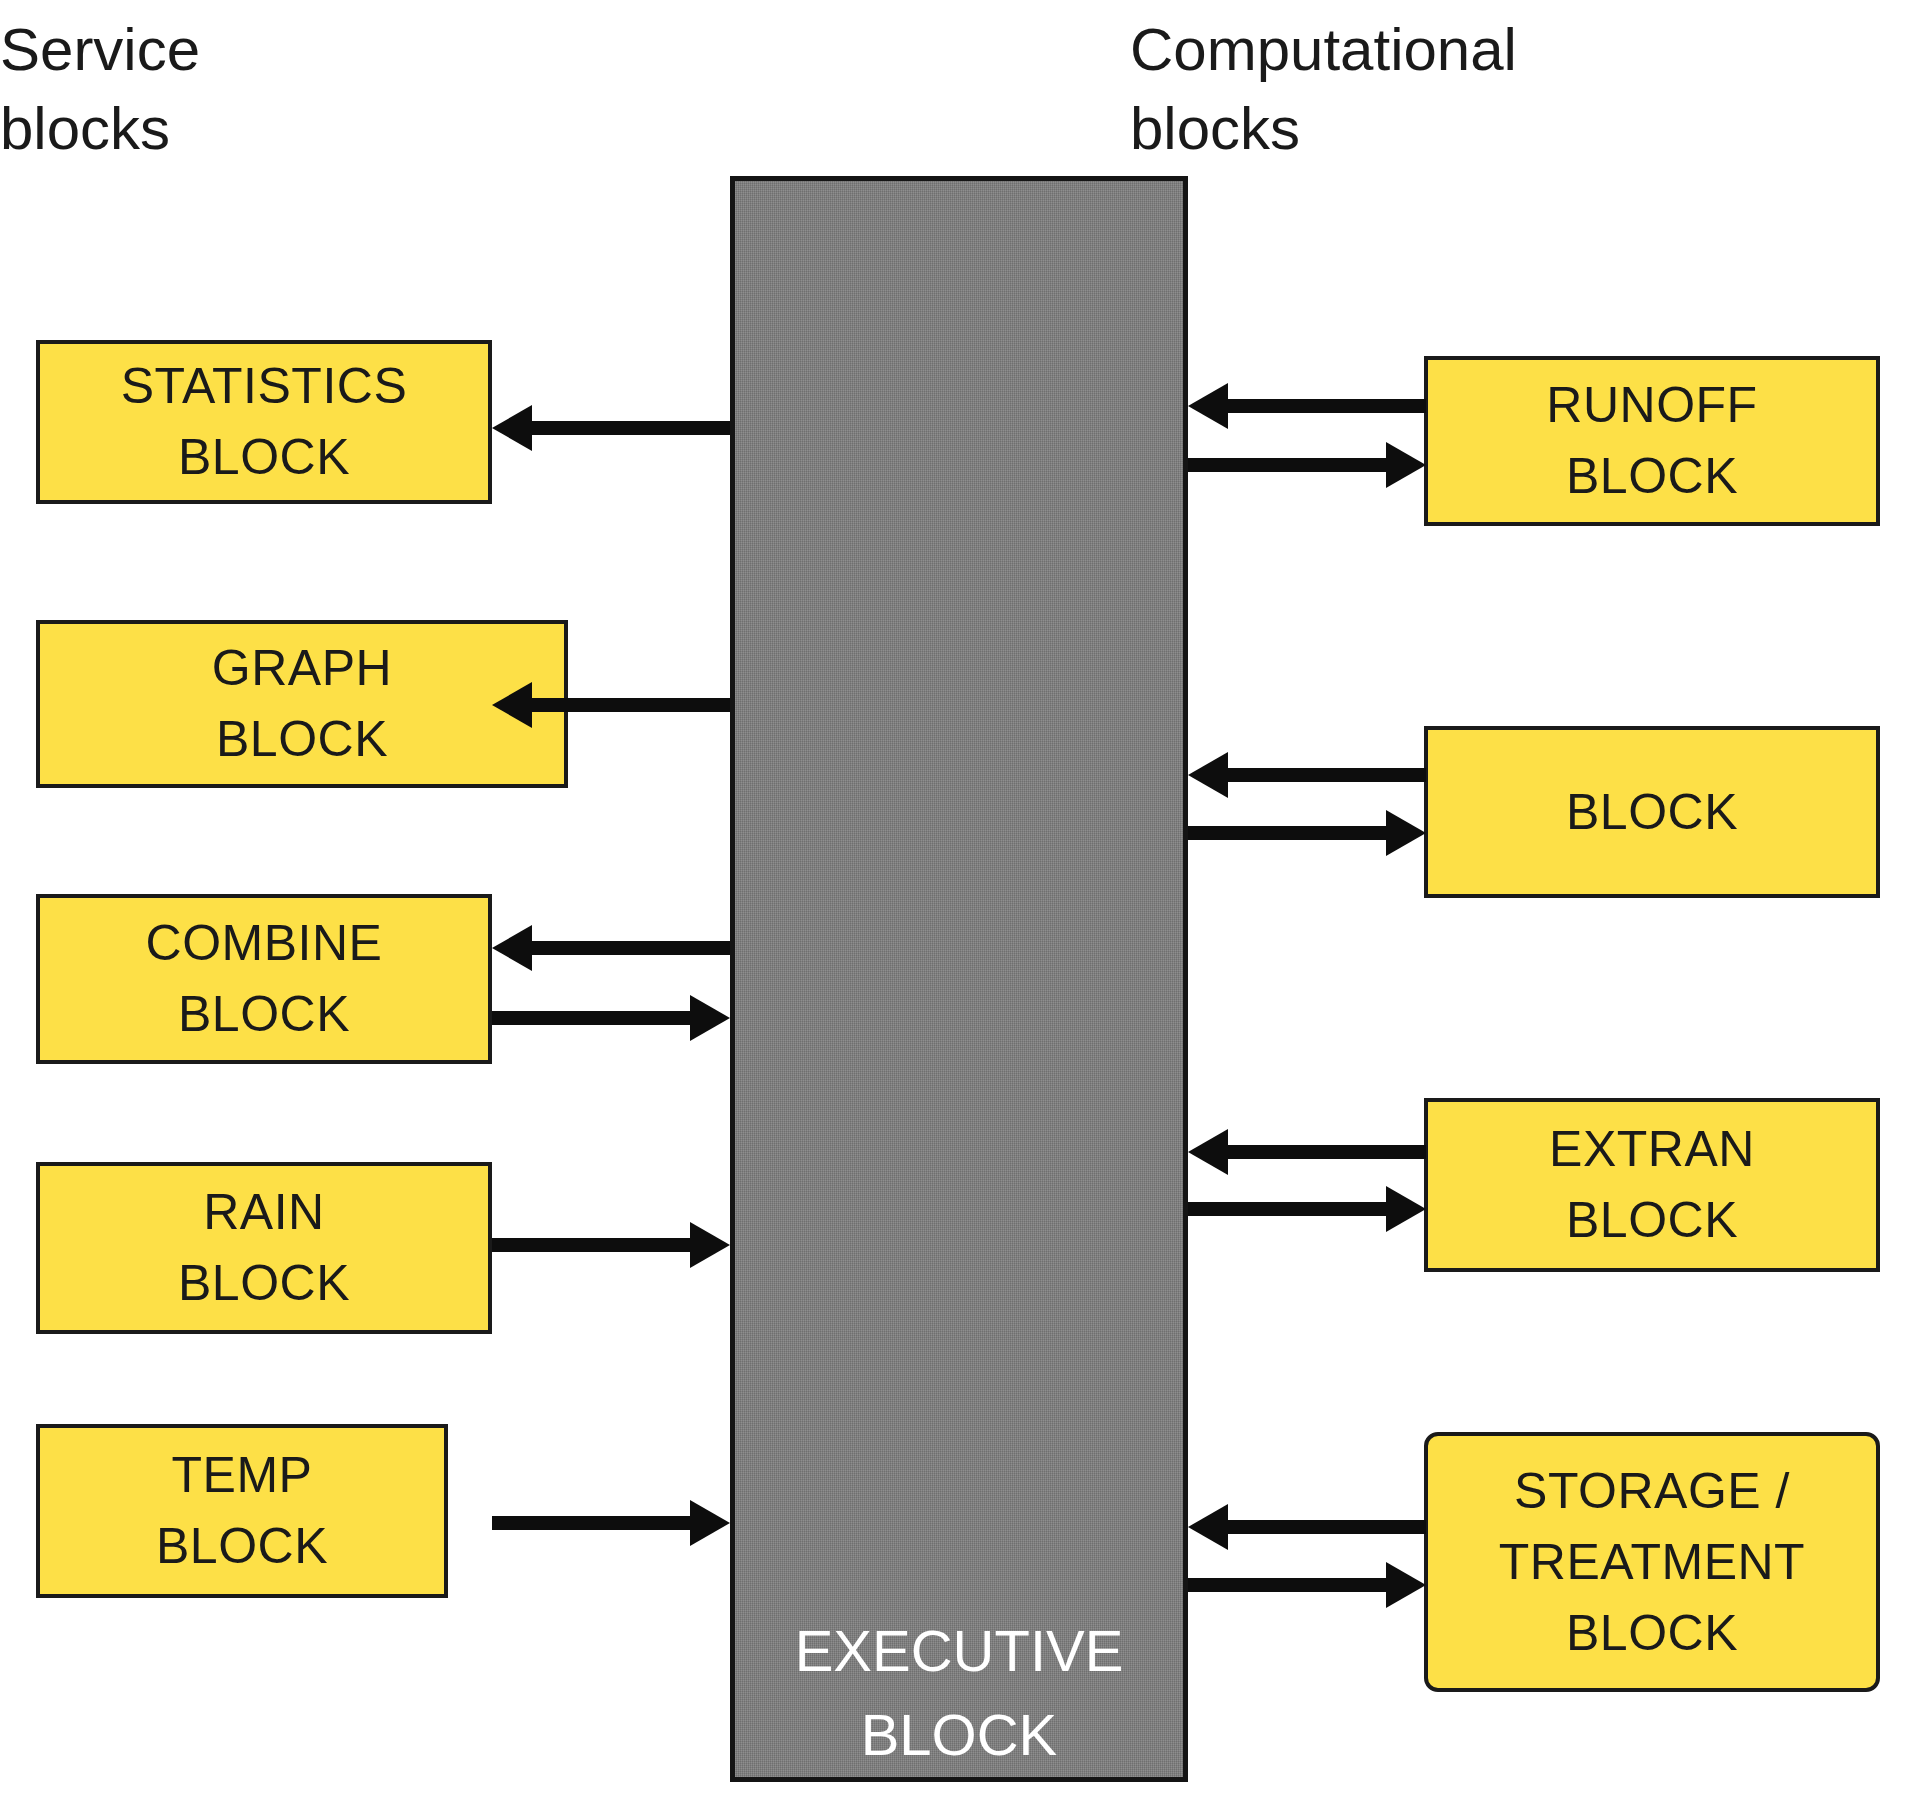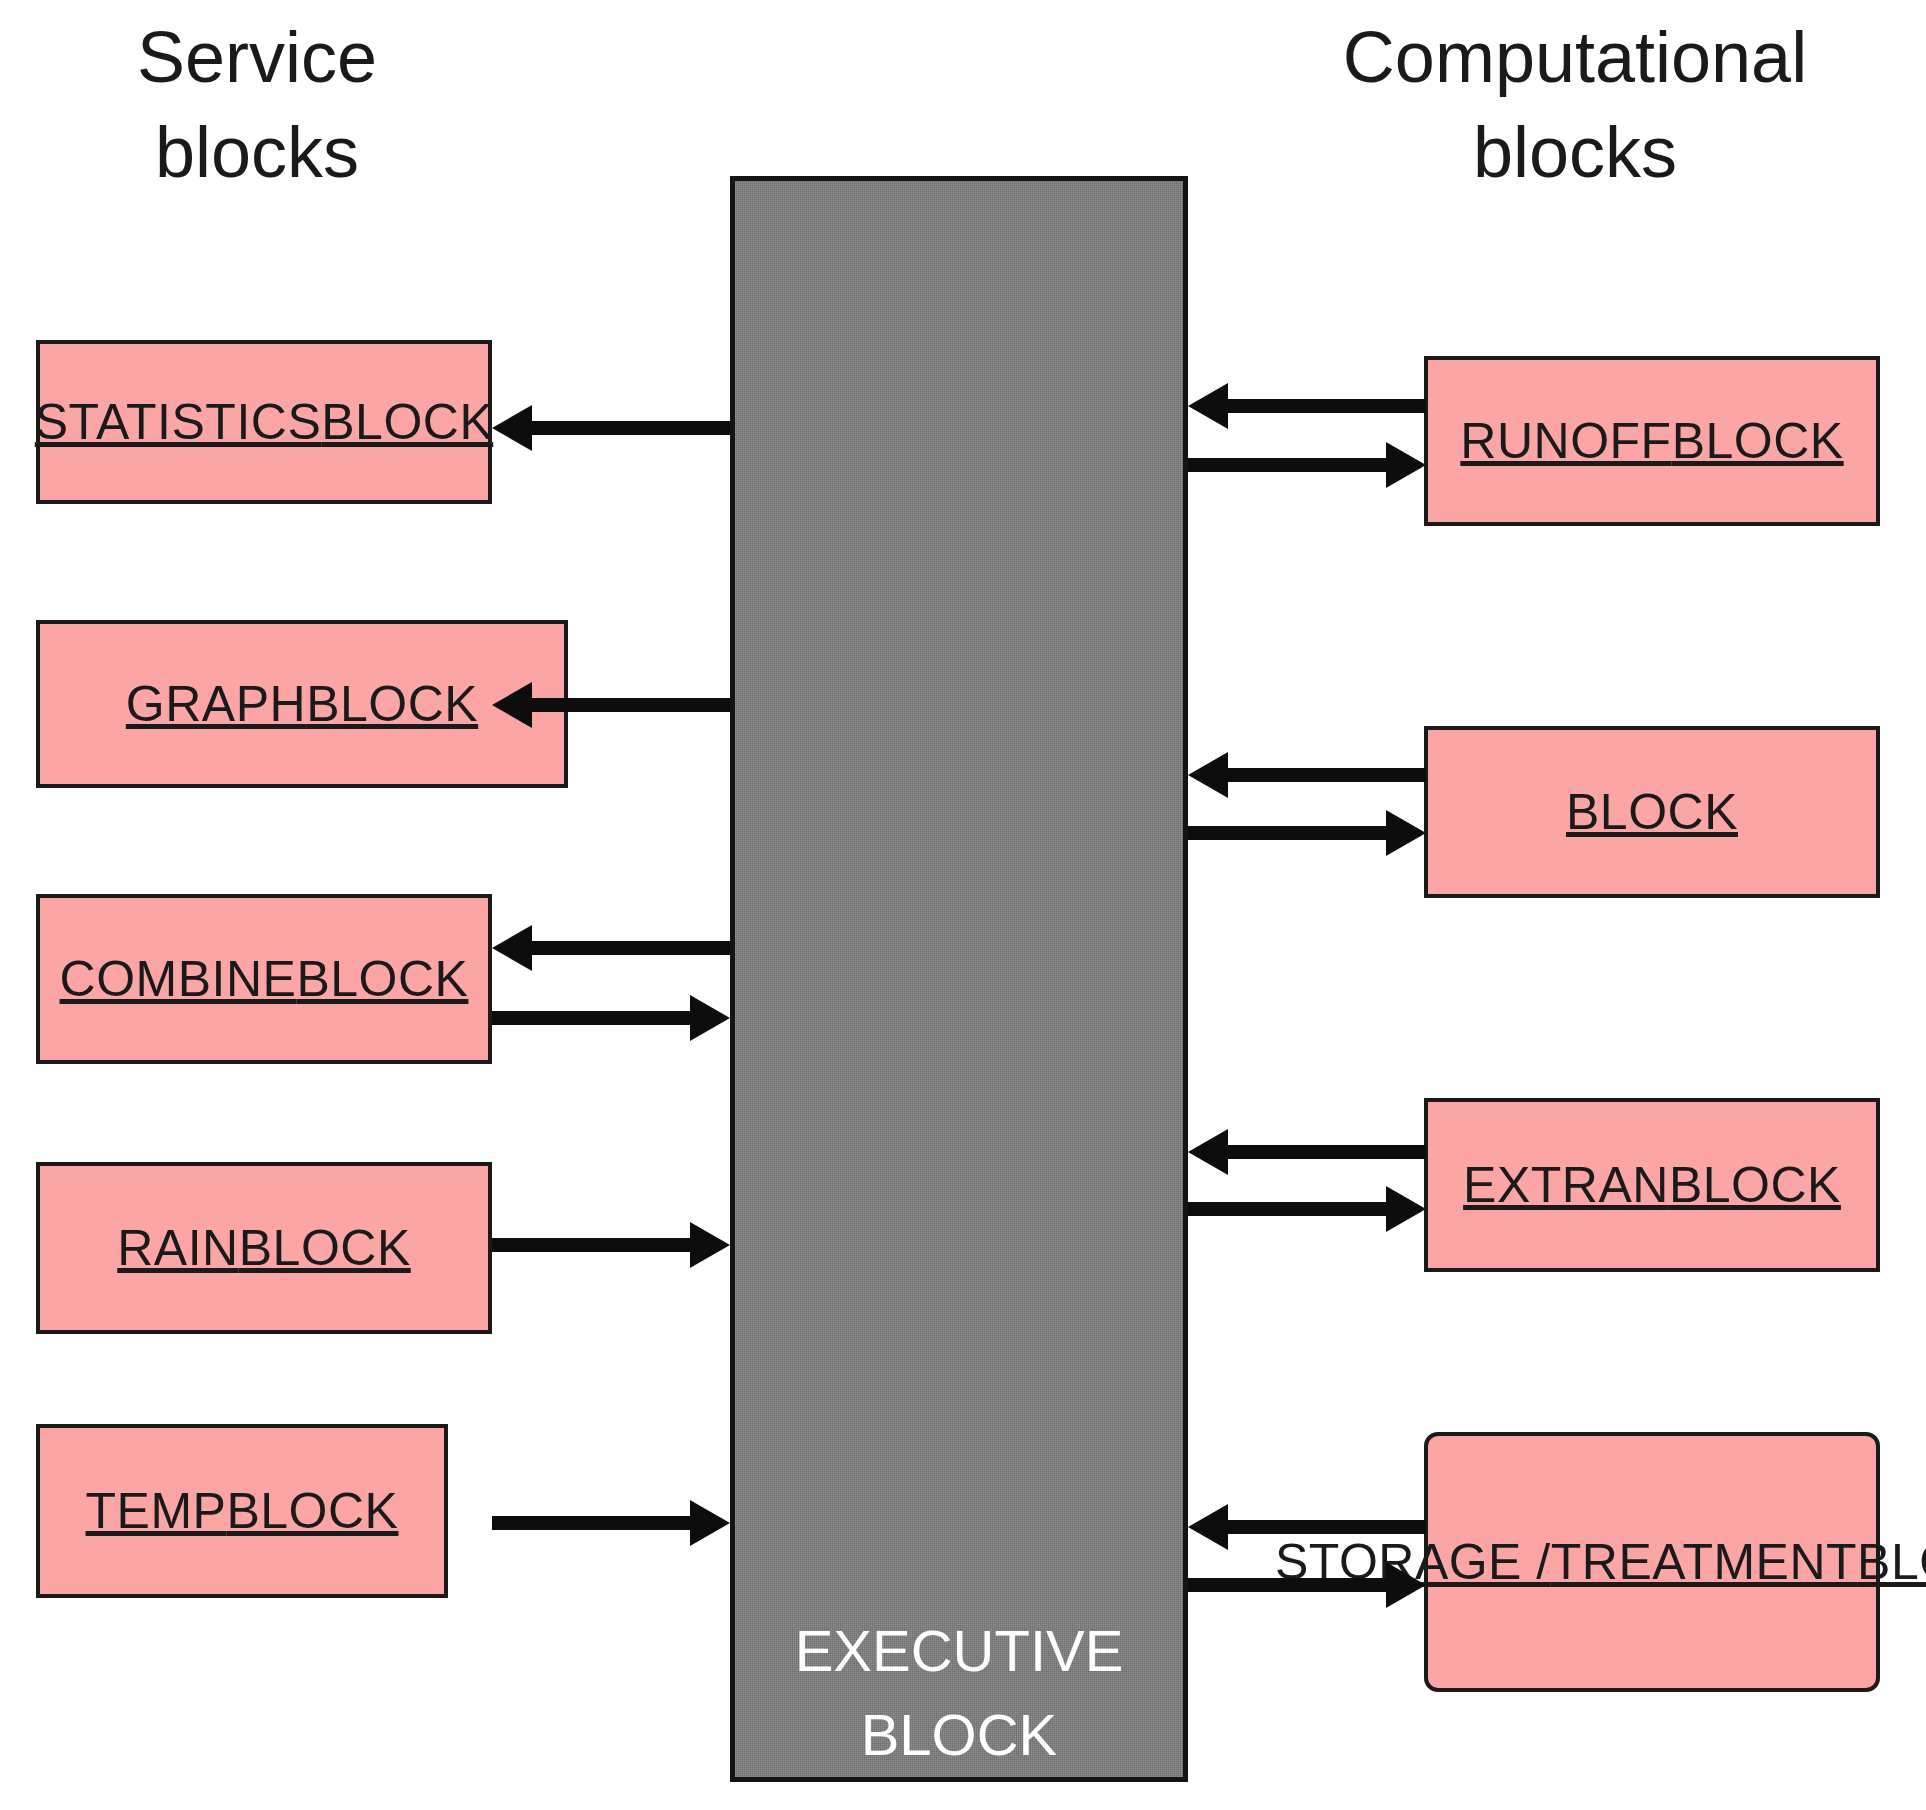--- a/index.html
+++ b/index.html
@@ -12,47 +12,45 @@
     width: 1926px;
     height: 1810px;
     background: #ffffff;
     font-family: "Liberation Sans", sans-serif;
     overflow: hidden;
   }
 
   
   .col-heading {
     position: absolute;
-    text-align: center;
-    font-size: 72px;
+    text-align: left;
+    font-size: 60px;
     line-height: 1.32;
     color: #1a1a1a;
     font-weight: 400;
     white-space: pre-line;
-    padding-left: 47px;
   }
   #heading-service      { left: 0px;    top: 10px;  width: 420px; }
   #heading-computational{ left: 1130px; top: 10px;  width: 796px; }
 
   
   .block {
     position: absolute;
     box-sizing: border-box;
     border: 4px solid #1a1a1a;
-    background: #fca5a5;
+    background: #fde047;
     display: flex;
-    flex-direction: row;
+    flex-direction: column;
     align-items: center;
     justify-content: center;
     text-align: center;
     color: #1a1a1a;
     font-size: 50px;
     line-height: 1.42;
     letter-spacing: 0.5px;
-    text-decoration: underline;
   }
   .block .line { display: block; white-space: nowrap; }
 
   
   #executive-block {
     position: absolute;
     left: 730px;
     top: 176px;
     width: 458px;
     height: 1606px;

